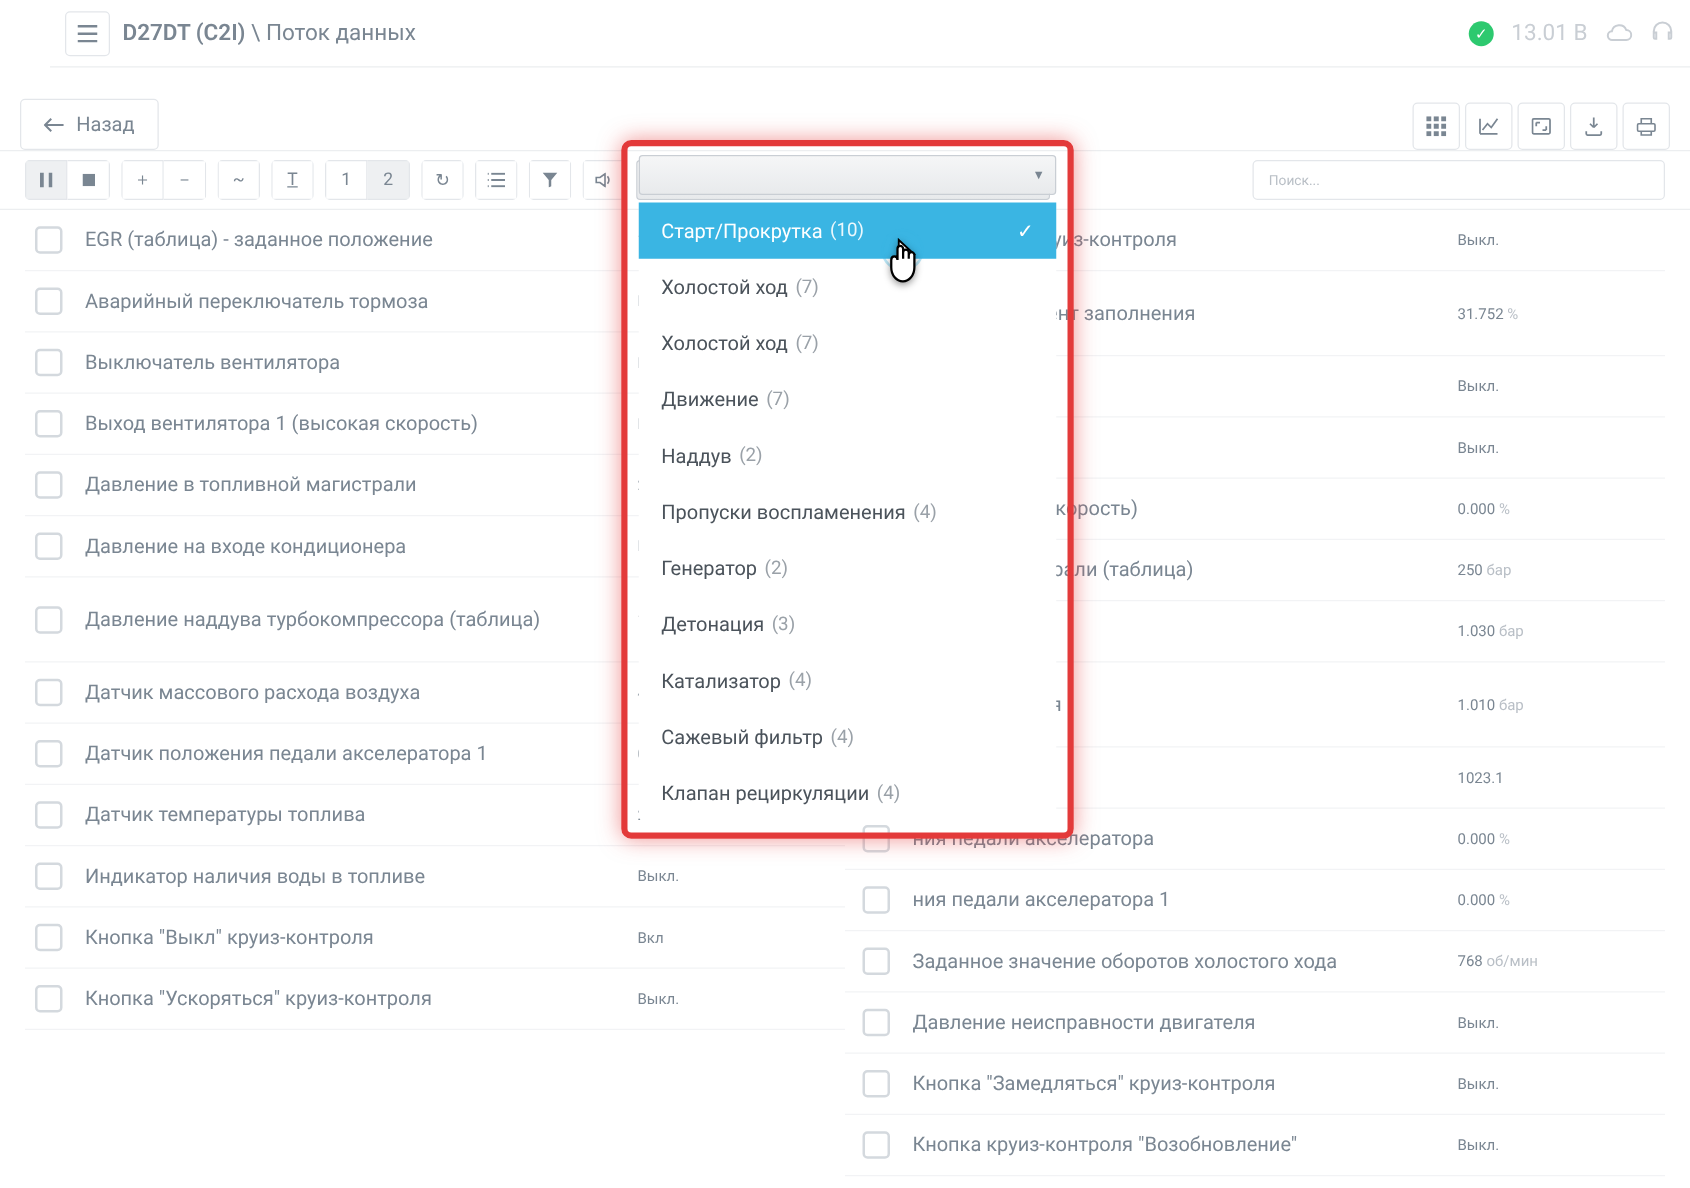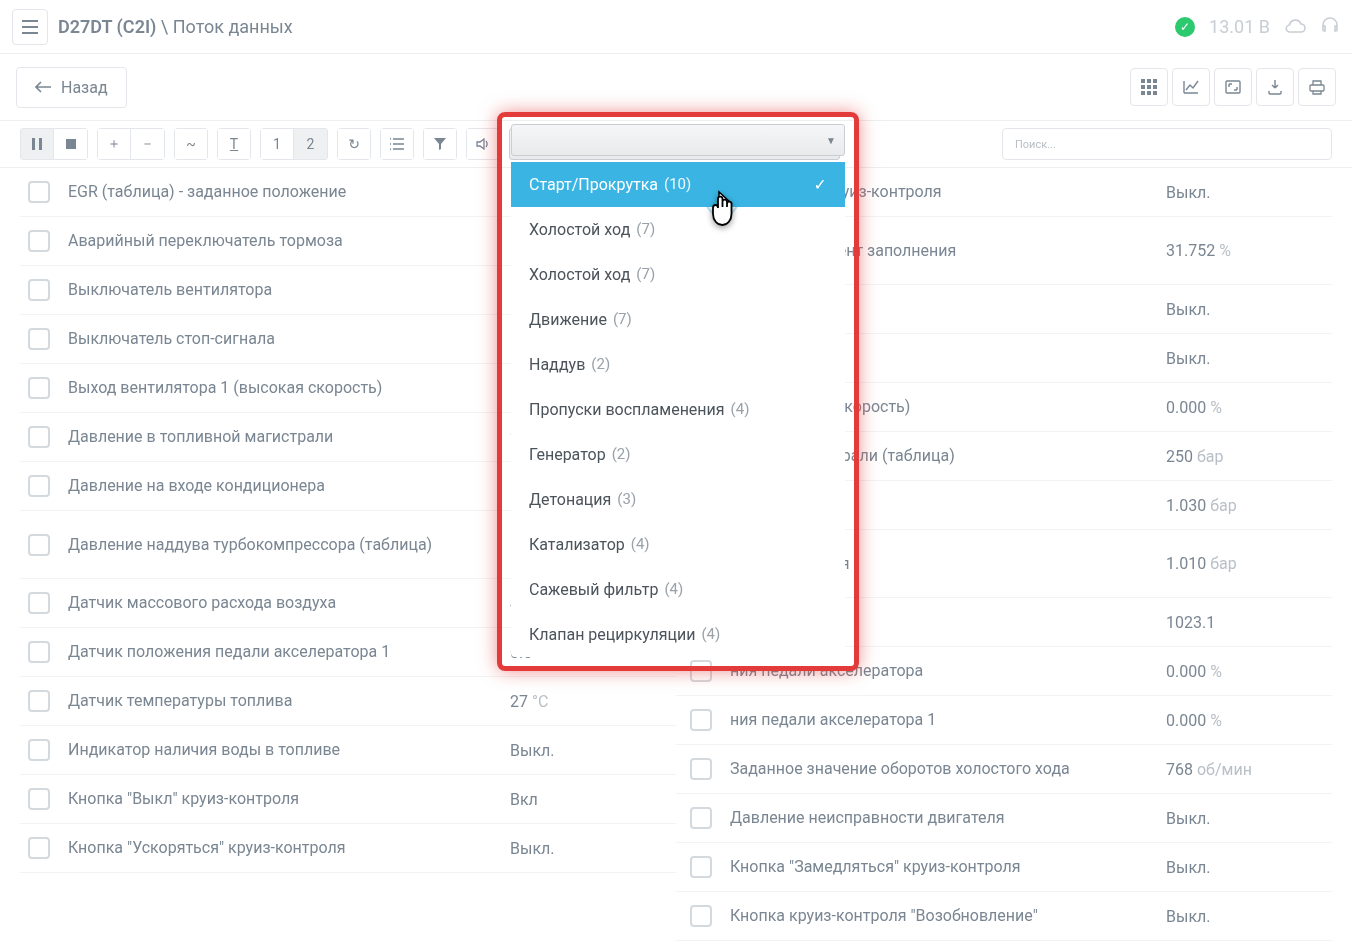--- a/index.html
+++ b/index.html
@@ -1,27 +1,27 @@
 <!DOCTYPE html>
 <html><head>
 <meta charset="utf-8">
 <style>
 * { box-sizing: border-box; margin: 0; padding: 0; font-family: -apple-system, "Segoe UI", Roboto, "Helvetica Neue", Arial, sans-serif; }
 html, body { width: 1352px; height: 950px; background: #fff; overflow: hidden; }
 
-.topbar { height: 54px; display: flex; align-items: center; padding: 0 12px; border-bottom: 1px solid #eceef0; color: #7a8692; }
+.topbar { height: 54px; display: flex; align-items: center; padding: 0 12px; border-bottom: 1px solid #eceef0; color: #7a8692; margin-left: 40px; }
 .menu-btn { width: 36px; height: 36px; border: 1px solid #e3e6ea; border-radius: 4px; display: flex; align-items: center; justify-content: center; color: #7a8692; cursor: pointer; margin-right: 10px; }
 .crumbs { font-size: 18px; color: #7a8692; }
 .crumbs .bold { font-weight: 600; }
 .topbar-right { margin-left: auto; display: flex; align-items: center; gap: 14px; }
 .status-ok { width: 20px; height: 20px; border-radius: 50%; background: #2dc96f; display: inline-flex; align-items: center; justify-content: center; color: #fff; font-size: 12px; }
 .voltage { font-size: 18px; color: #c9ced4; }
 .topicon { color: #c9ced4; }
 
-.toolbar-row { height: 66px; display: flex; align-items: center; padding: 0 16px; gap: 0; }
+.toolbar-row { height: 66px; display: flex; align-items: flex-end; padding: 0 16px; gap: 0; }
 .back-btn { border: 1px solid #e3e6ea; border-radius: 4px; padding: 10px 18px; font-size: 16px; color: #7a8692; display: flex; align-items: center; gap: 10px; cursor: pointer; }
 .right-tools { margin-left: auto; display: flex; gap: 4px; }
 .tool-btn { width: 38px; height: 38px; border: 1px solid #e3e6ea; border-radius: 4px; display: flex; align-items: center; justify-content: center; color: #7a8692; cursor: pointer; }
 
 .filterbar { height: 48px; border-top: 1px solid #eceef0; border-bottom: 1px solid #eceef0; display: flex; align-items: center; padding: 0 20px; gap: 0; }
 .btn-grp { display: flex; border-radius: 4px; overflow: hidden; margin-right: 9px; }
 .tb { width: 34px; height: 32px; border: 1px solid #e3e6ea; background: #fff; display: flex; align-items: center; justify-content: center; color: #7a8692; cursor: pointer; font-size: 14px; }
 .tb + .tb { border-left: none; }
 .tb.active { background: #eef0f2; }
 .combo { flex: 0 0 331px; height: 32px; border: 1px solid #c9ced4; background: linear-gradient(#f5f6f7,#e8eaec); border-radius: 3px; display: flex; align-items: center; padding: 0 8px; cursor: pointer; position: relative; }
@@ -29,21 +29,21 @@
 .search { flex: 0 0 330px; margin-left: auto; }
 .search input { width: 100%; height: 32px; border: 1px solid #e3e6ea; border-radius: 4px; padding: 0 12px; font-size: 11px; color: #7a8692; }
 .search input::placeholder { color: #b9bfc6; }
 
 .grid { display: flex; padding: 0 20px; height: calc(950px - 54px - 66px - 48px); overflow: hidden; }
 .col { flex: 1; }
 .row { display: flex; align-items: center; height: 49px; border-bottom: 1px solid #f2f3f5; padding: 0 6px 0 0; }
 .row.tall { height: 68px; }
 .chk { width: 22px; height: 22px; border: 2px solid #d4d9de; border-radius: 4px; margin: 0 18px 0 8px; flex: none; }
 .label { flex: 1; font-size: 16px; color: #7a8692; line-height: 1.25; padding-right: 12px; }
-.val { width: 160px; font-size: 16px; color: #7a8692; }
+.val { width: 160px; font-size: 12px; color: #7a8692; }
 .val .unit { color: #b9bfc6; }
 .col.right .row { padding-left: 6px; }
 
 .dropdown-wrap { position: absolute; left: 503px; top: 118px; width: 350px; z-index: 50; }
 .red-outline { position: absolute; inset: -6px; border: 5px solid #e33a3a; border-radius: 8px; box-shadow: 0 0 18px rgba(227,58,58,0.55); pointer-events: none; z-index: 60; }
 .dropdown-wrap .combo-open { height: 32px; border: 1px solid #c9ced4; background: linear-gradient(#f5f6f7,#e8eaec); border-radius: 3px; display: flex; align-items: center; padding: 0 8px; margin: 6px 8px 0 8px; }
 .menu { margin: 6px 8px 8px 8px; background: #fff; border-radius: 4px; max-height: 580px; }
 .mitem { padding: 13px 18px; font-size: 16px; color: #4b535b; cursor: pointer; display: flex; align-items: flex-start; }
 .mitem .cnt { color: #9aa1a8; margin-left: 6px; font-size: 15px; }
 .mitem.selected { background: #3ab5e3; color: #fff; }
@@ -202,25 +202,20 @@
         <div class="label">Аварийный переключатель тормоза</div>
         <div class="val">В</div>
       </div>
       <div class="row">
         <div class="chk"></div>
         <div class="label">Выключатель вентилятора</div>
         <div class="val">В</div>
       </div>
       <div class="row">
         <div class="chk"></div>
-        <div class="label">Выключатель стоп-сигнала</div>
-        <div class="val">Вы</div>
-      </div>
-      <div class="row">
-        <div class="chk"></div>
         <div class="label">Выход вентилятора 1 (высокая скорость)</div>
         <div class="val">Вы</div>
       </div>
       <div class="row">
         <div class="chk"></div>
         <div class="label">Давление в топливной магистрали</div>
         <div class="val">27</div>
       </div>
       <div class="row">
         <div class="chk"></div>

